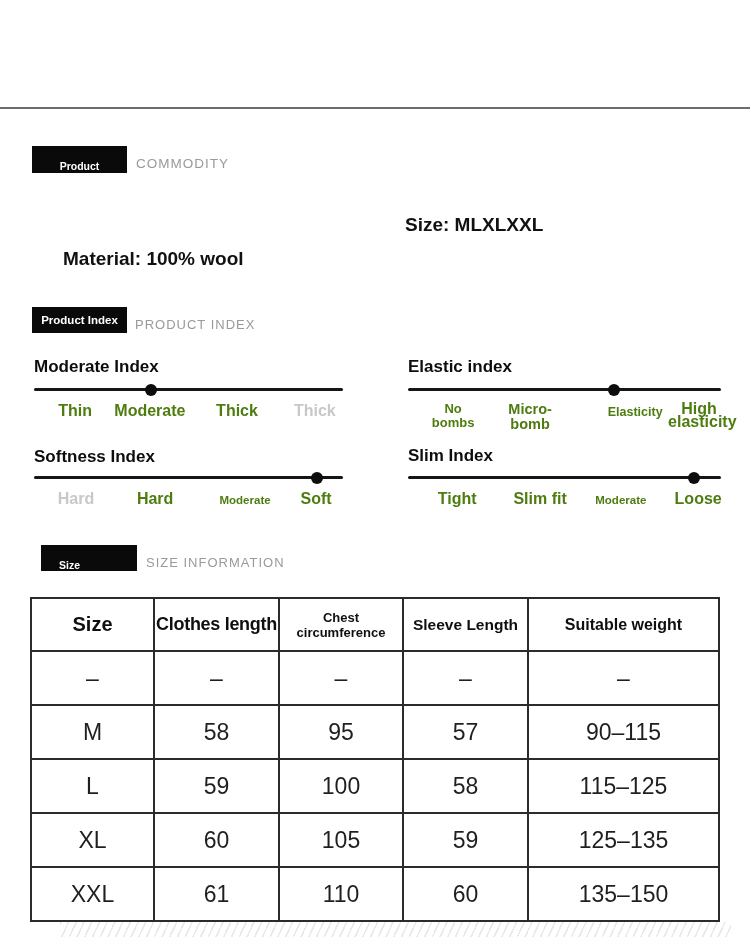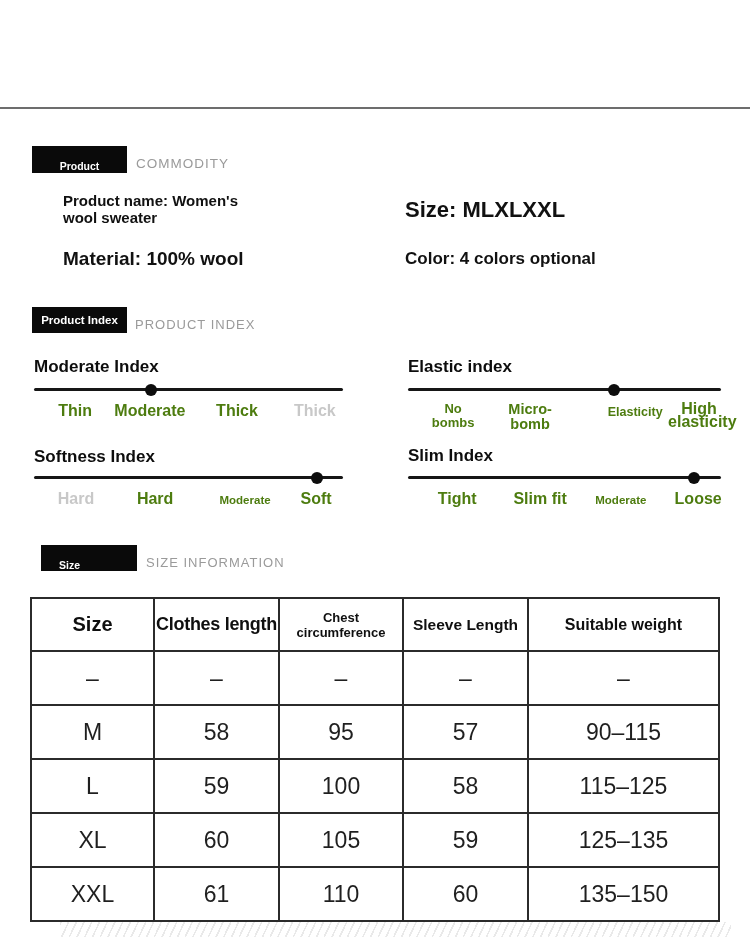--- a/index.html
+++ b/index.html
@@ -14,21 +14,21 @@
   
   .badge{background:#0a0a0a;color:#ffffff;font-weight:bold;box-sizing:border-box;}
   .badge-2line{font-size:10.5px;line-height:12px;padding-top:14px;}
   .badge-1line{font-size:11.5px;line-height:26px;text-align:center;}
   .badge-left{text-align:left;padding-left:18px;}
   .badge-center{text-align:center;}
   
   .en-heading{color:#9a9a9a;font-size:13px;letter-spacing:1px;}
   
   .prod-name{left:63px;top:192px;width:212px;font-size:15px;font-weight:bold;line-height:17px;}
-  .prod-size{left:405px;top:197px;font-size:22px;font-weight:bold;}
+  .prod-size{left:405px;top:214px;font-size:19px;font-weight:bold;}
   .prod-material{left:63px;top:248px;font-size:19px;font-weight:bold;}
   .prod-color{left:405px;top:249px;font-size:17px;font-weight:bold;}
   
   .sl-title{font-size:17px;font-weight:bold;color:#0d0d0d;}
   .sl-line{position:absolute;height:3px;background:#161616;border-radius:2px;}
   .sl-dot{position:absolute;top:50%;width:12px;height:12px;border-radius:50%;background:#0d0d0d;transform:translate(-50%,-50%);}
   .sl-label{position:absolute;transform:translateX(-50%);font-weight:bold;font-size:16px;white-space:nowrap;color:#4d7c0f;}
   .sl-label.two-line{white-space:normal;text-align:center;}
   .lbl-muted{color:#c8c8c8;}
   .lbl-small{font-size:11.5px;margin-top:4px;}
@@ -61,24 +61,22 @@
 <div class="canvas">
 
   <div class="abs top-divider"></div>
 
   <div class="abs badge badge-2line badge-center" style="left:32px;top:146px;width:95px;height:27px;">
     <div>Product</div>
     <div>specifications</div>
   </div>
   <div class="abs en-heading" style="left:136px;top:156px;font-size:13.5px;">COMMODITY</div>
 
-  <div class="abs prod-name">Product name: Women's wool sweater</div>
   <div class="abs prod-size">Size: MLXLXXL</div>
   <div class="abs prod-material">Material: 100% wool</div>
-  <div class="abs prod-color">Color: 4 colors optional</div>
 
   <div class="abs badge badge-1line" style="left:32px;top:307px;width:95px;height:26px;">Product Index</div>
   <div class="abs en-heading" style="left:135px;top:317px;">PRODUCT INDEX</div>
 
   <div class="abs sl-title" style="left:34px;top:357px;">Moderate Index</div>
   <div class="sl-line" style="left:34px;top:388px;width:309px;">
     <div class="sl-dot" style="left: 37.8%;"></div>
   </div>
   <div class="abs" style="left:34px;top:402px;width:309px;height:24px;">
     <span class="sl-label" style="left:13.3%;">Thin</span>

